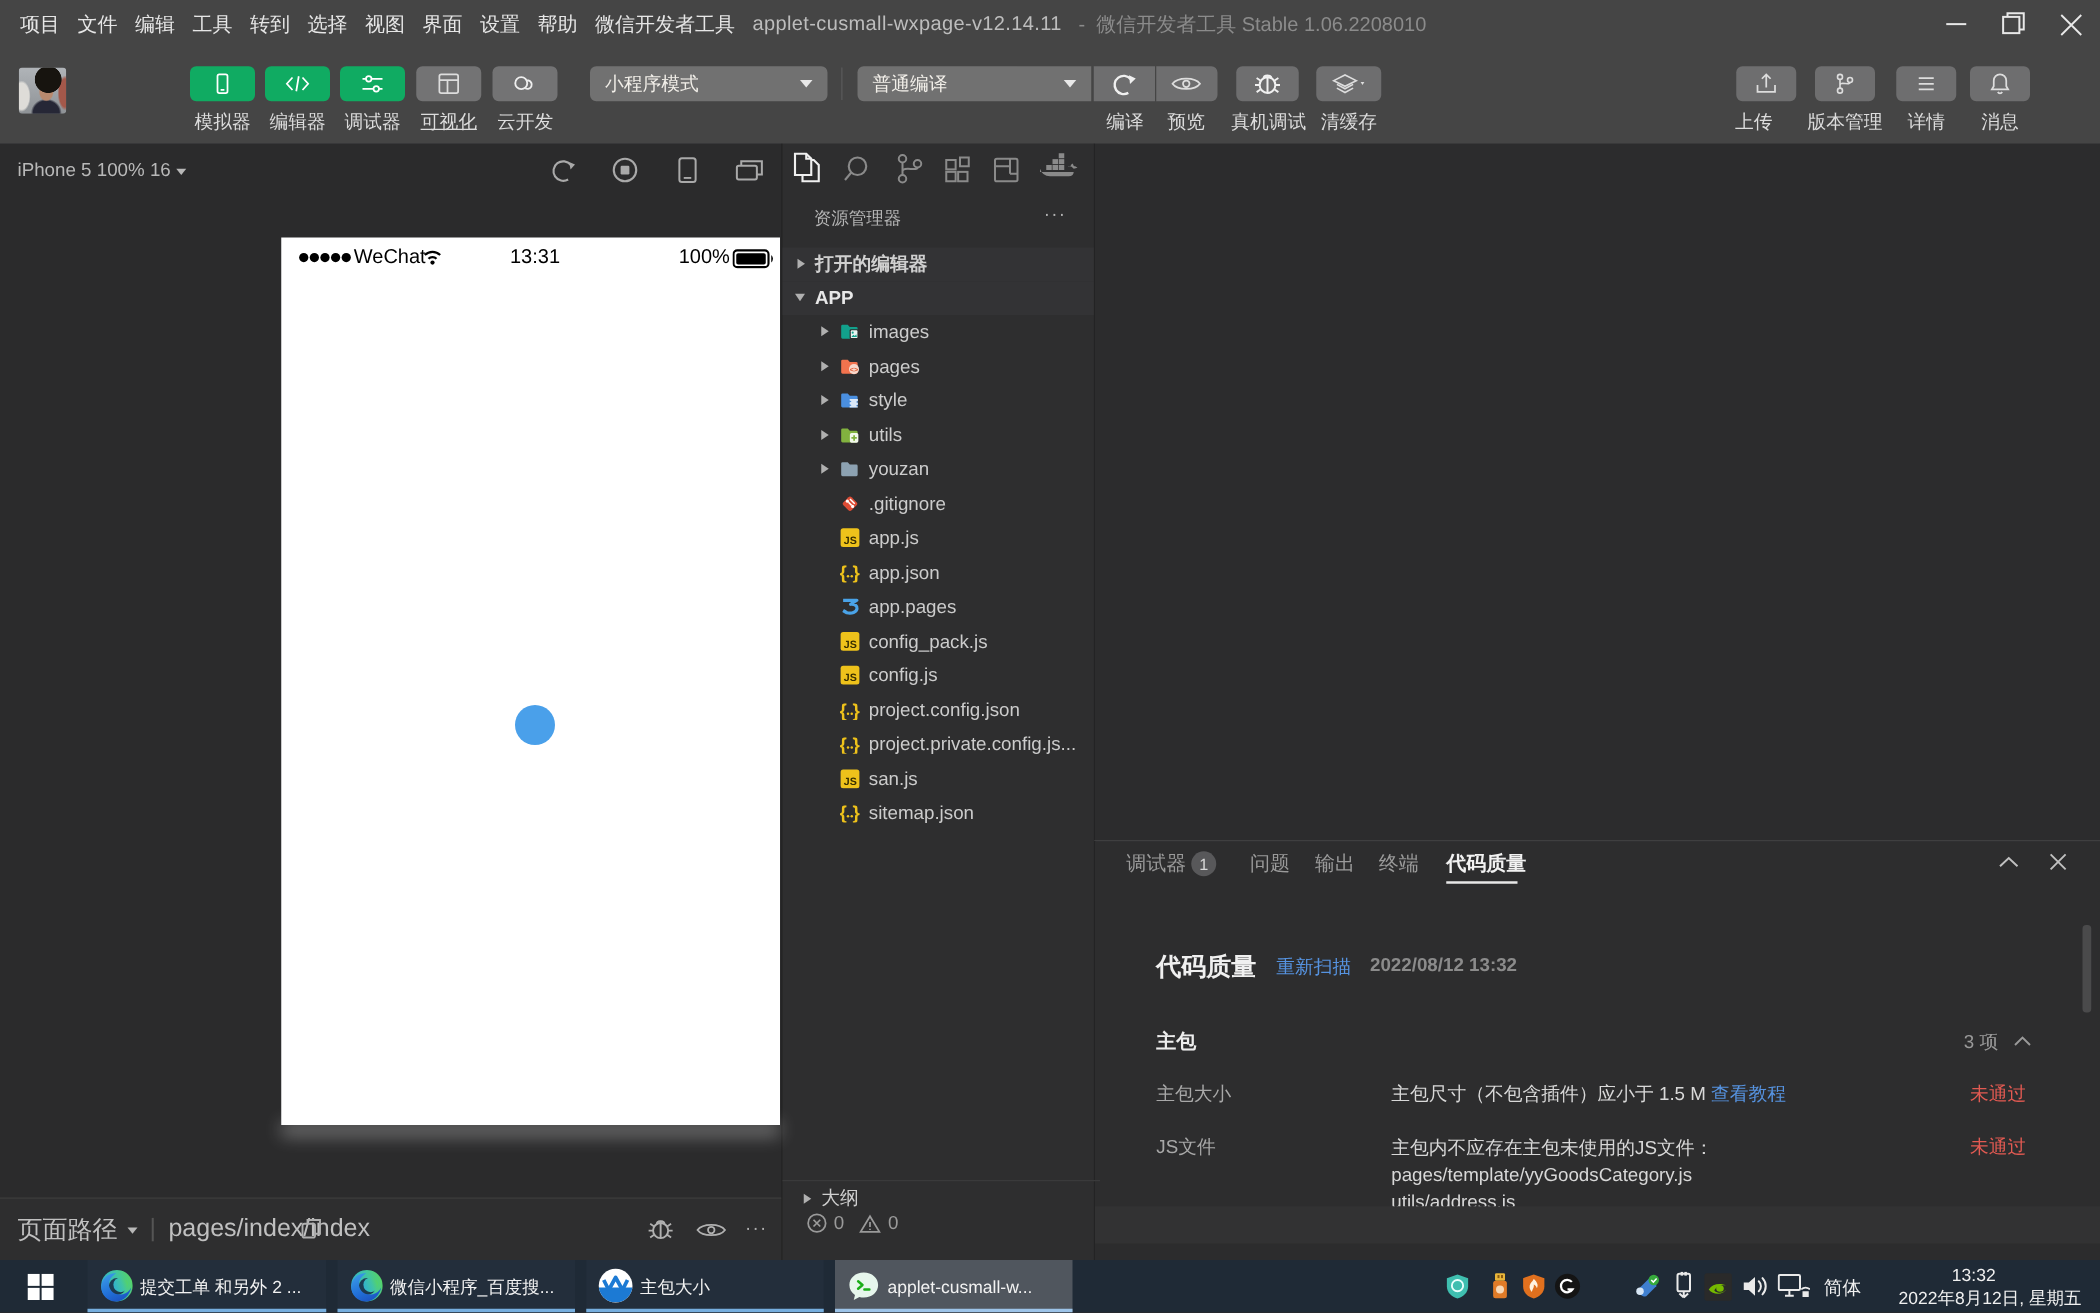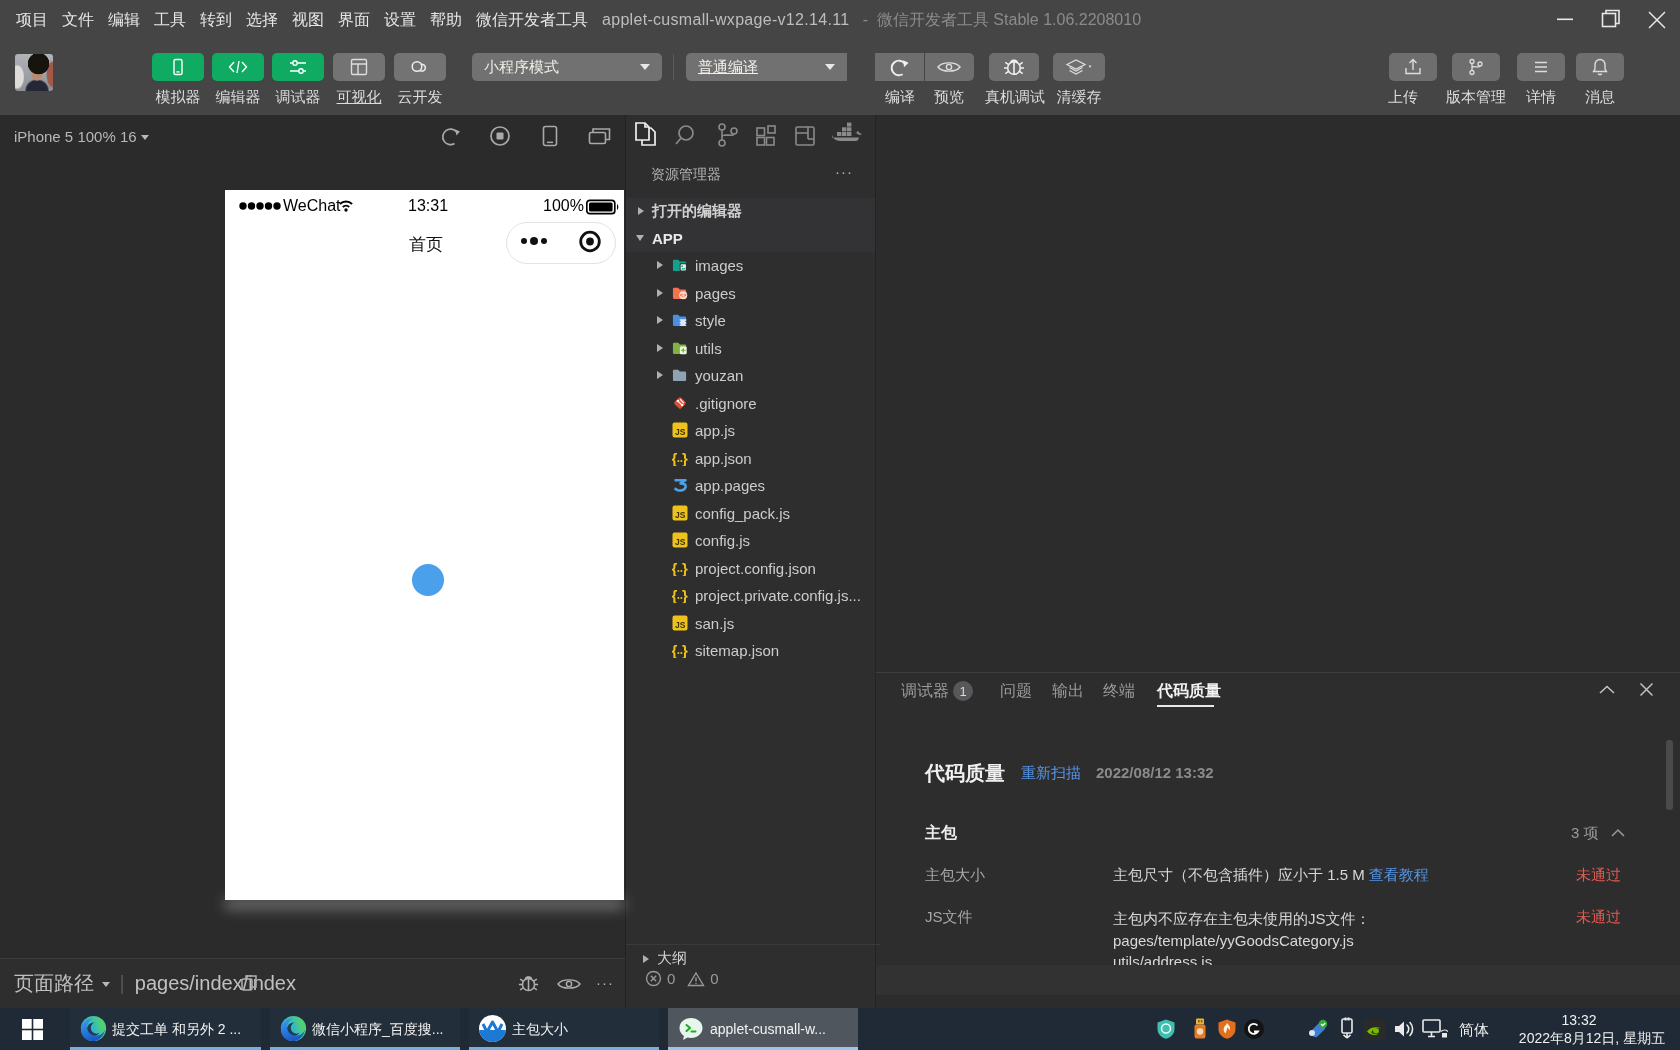--- a/index.html
+++ b/index.html
@@ -128,21 +128,21 @@
   <div class="tbtn lgray" style="left:394px;">
       <svg width="26" height="22" viewBox="0 0 26 22">
         <circle cx="10" cy="10.5" r="4.8" fill="none" stroke="#eee" stroke-width="1.5"></circle>
         <path d="M13.2 14.6 a3.4 3.4 0 1 0 2.6-6.2 a5 5 0 0 0-2 .2" fill="none" stroke="#eee" stroke-width="1.5"></path>
       </svg>
     </div>
   <div class="tlabel" style="left:388px;width:64px;">云开发</div>
 
   <div class="dropdown" style="left:472px;width:190px;">小程序模式<span class="caret"></span></div>
   <div class="abs" style="left:673px;top:54px;width:1px;height:26px;background:#5a5a5b;"></div>
-  <div class="dropdown" style="left:686px;width:161px;border-radius:5px 0 0 5px;text-decoration:underline;">普通编译<span class="caret"></span></div>
+  <div class="dropdown" style="left:686px;width:187px;border-radius:5px 0 0 5px;">普通编译<span class="caret"></span></div>
 
   <div class="tbtn gray" style="left:874.5px;width:49px;border-radius:0;">
       <svg width="24" height="26" viewBox="0 0 24 26">
         <path d="M17.6 9.3 A7.3 7.3 0 1 0 15.65 20.3" fill="none" stroke="#f0f0f0" stroke-width="1.9"></path>
         <path d="M16.2 6.2 L21.6 8.8 L17.0 13.2 Z" fill="#f0f0f0"></path>
       </svg>
     </div>
   <div class="tlabel" style="left:868px;width:64px;">编译</div>
   <div class="tbtn gray" style="left:925px;width:48.5px;border-radius:0 5px 5px 0;">
       <svg width="26" height="22" viewBox="0 0 26 22">
@@ -241,33 +241,20 @@
       </svg>
     <span class="abs" style="left:172px;top:1px;font-size:16px;">13:31</span>
     <span class="abs" style="left:307px;top:1px;font-size:16px;">100%</span>
     <svg class="abs" style="left:350px;top:3px;" width="34" height="16" viewBox="0 0 34 16">
         <rect x="0.8" y="1.3" width="28" height="13.4" rx="3" fill="none" stroke="#000" stroke-width="1.7"></rect>
         <rect x="3" y="3.5" width="23.6" height="9" rx="1.5" fill="#000"></rect>
         <path d="M31 5 a4 4 0 0 1 0 6 Z" fill="#000"></path>
       </svg>
   </div>
 
-  <div class="abs" style="left:225px;top:222px;width:399px;height:44px;">
-    <span class="abs" style="left:184px;top:11px;font-size:17px;color:#111;">首页</span>
-    <div class="abs" style="left:281px;top:0px;width:110px;height:42px;border:1px solid #e3e3e3;border-radius:21px;background:#fff;"></div>
-    <svg class="abs" style="left:295px;top:12px;" width="30" height="14" viewBox="0 0 30 14">
-        <circle cx="4" cy="7" r="3" fill="#111"></circle>
-        <circle cx="14" cy="7" r="4" fill="#111"></circle>
-        <circle cx="24" cy="7" r="3" fill="#111"></circle>
-      </svg>
-    <svg class="abs" style="left:350px;top:7px;" width="30" height="25" viewBox="0 0 30 25">
-        <circle cx="15" cy="12.5" r="9.3" fill="none" stroke="#111" stroke-width="2.8"></circle>
-        <circle cx="15" cy="12.5" r="3.9" fill="#111"></circle>
-      </svg>
-  </div>
 
   <div class="abs" style="left:412px;top:564px;width:32px;height:32px;border-radius:50%;background:#4aa0ea;"></div>
 
   <div id="simbottom" class="abs"></div>
   <div class="abs" style="left:14px;top:969px;height:28px;display:flex;align-items:center;color:#c0c0c0;font-size:20px;">页面路径&nbsp;<span style="display:inline-block;width:0;height:0;border-left:4.5px solid transparent;border-right:4.5px solid transparent;border-top:5px solid #b8b8b8;margin:2px 0 0 2px;"></span><span style="color:#555;margin:0 10px;">|</span>pages/index/index</div>
 
   <div class="abs" style="left:633px;top:115px;width:242px;height:42px;">
     <svg width="242" height="42" viewBox="0 0 242 42">
 
       <g stroke="#f0f0f0" stroke-width="1.7" fill="#2d2d2e">

